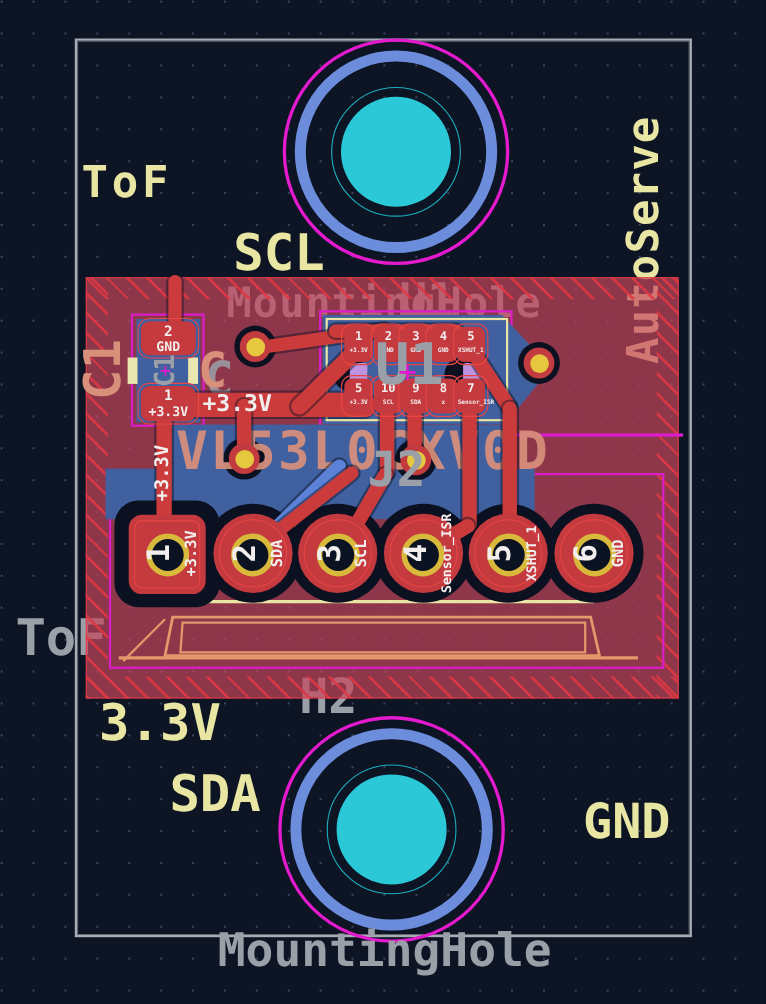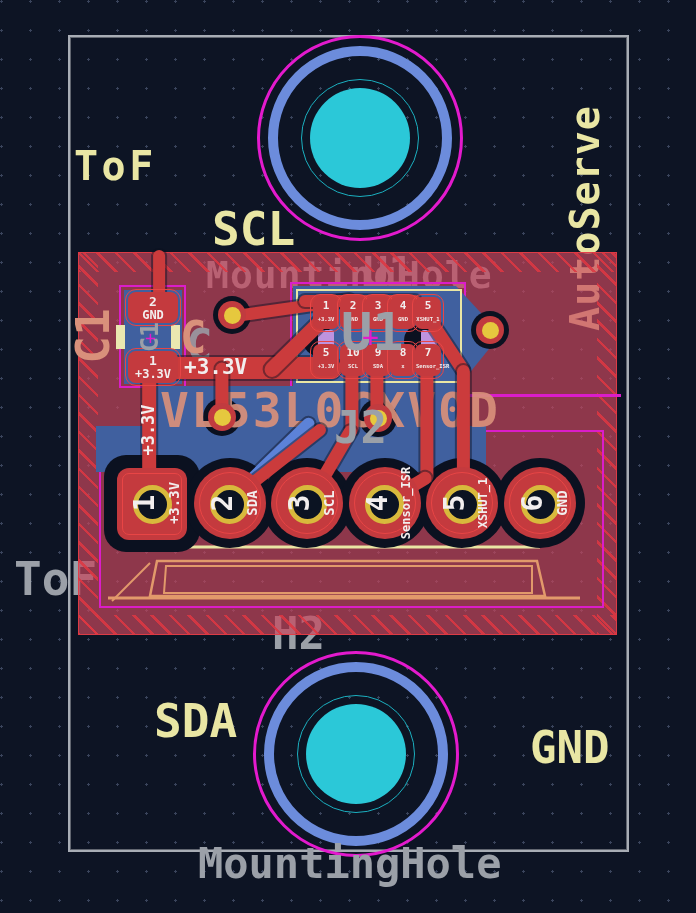--- a/index.html
+++ b/index.html
@@ -90,20 +90,21 @@
   <div class="t white" style="left:110px;top:420px;width:80px;height:20px;font-size:17px;text-align:center;transform:rotate(-90deg);z-index:12;">+3.3V</div>
 
   <div class="t gray" style="left:341px;top:306px;font-size:52px;z-index:13;">U1</div>
   <div class="t magenta" style="left:362px;top:324px;font-size:28px;z-index:13;font-weight:normal;">+</div>
   <div class="t gray" style="left:120px;top:324px;width:60px;height:26px;font-size:25px;text-align:center;transform:rotate(-90deg);z-index:13;">C1</div>
   <div class="t magenta" style="left:145px;top:329px;font-size:18px;z-index:13;font-weight:normal;">+</div>
   <div class="t gray" style="left:334px;top:406px;font-size:44px;z-index:14;">J2</div>
 
   <div class="t yellow" style="left:74px;top:146px;font-size:40px;letter-spacing:3.5px;">ToF</div>
   <div class="t yellow" style="left:212px;top:206px;font-size:46px;">SCL</div>
+  <div class="t yellow" style="left:90px;top:634px;font-size:46px;">3.3V</div>
   <div class="t yellow" style="left:154px;top:698px;font-size:46px;">SDA</div>
   <div class="t yellow" style="left:530px;top:726px;font-size:44px;">GND</div>
   <div class="t gray" style="left:198px;top:843px;font-size:42px;z-index:16;">MountingHole</div>
 
   <div id="gen">
       <div class="blk" style="left:104px;top:455px;width:96px;height:97px;border-radius:22px;"></div>
       <div class="blk circle" style="left:184.6px;top:458px;width:90px;height:90px;"></div>
       <div class="blk circle" style="left:262.2px;top:458px;width:90px;height:90px;"></div>
       <div class="blk circle" style="left:339.8px;top:458px;width:90px;height:90px;"></div>
       <div class="blk circle" style="left:417.4px;top:458px;width:90px;height:90px;"></div>

